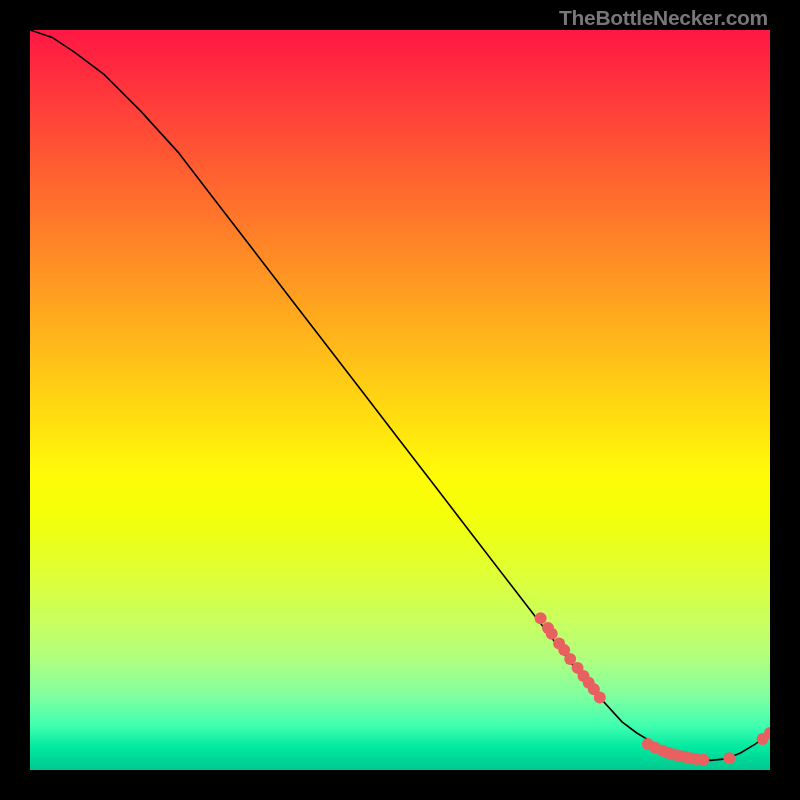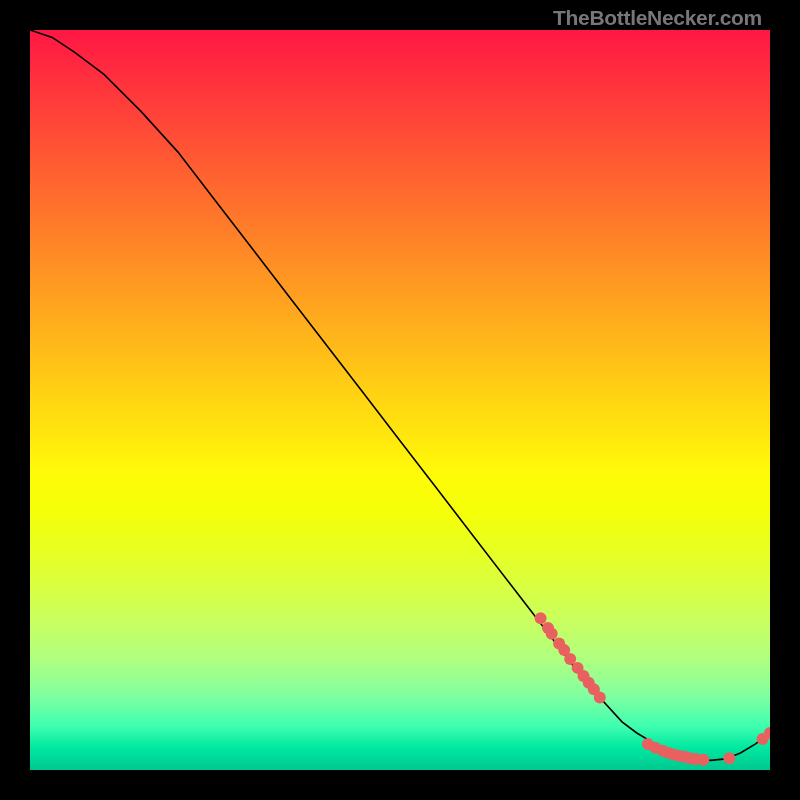--- a/index.html
+++ b/index.html
@@ -7,21 +7,21 @@
     width: 800px;
     height: 800px;
     background: #000;
     position: relative;
     font-family: Arial, sans-serif;
     overflow: hidden;
   }
   .attribution {
     position: absolute;
     top: 6px;
-    right: 38px;
+    right: 32px;
     color: #777;
     font-size: 21px;
     font-weight: bold;
     letter-spacing: -0.3px;
   }
   .plot-area {
     position: absolute;
     left: 30px;
     top: 30px;
     width: 740px;

